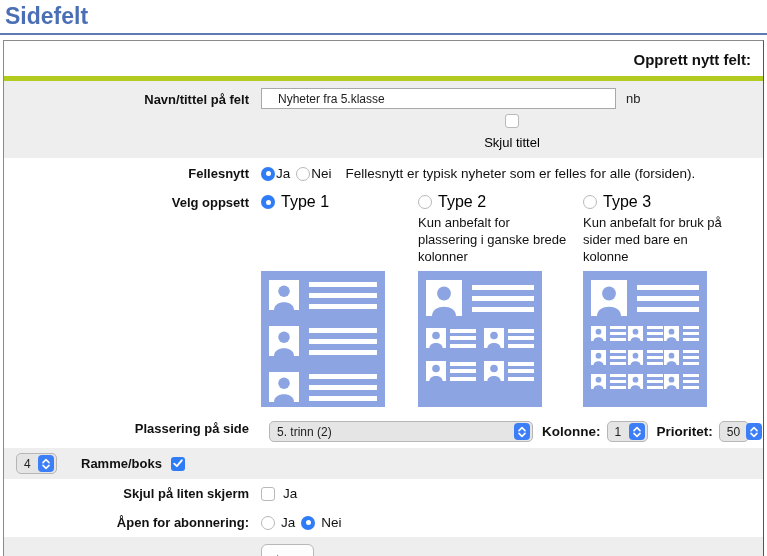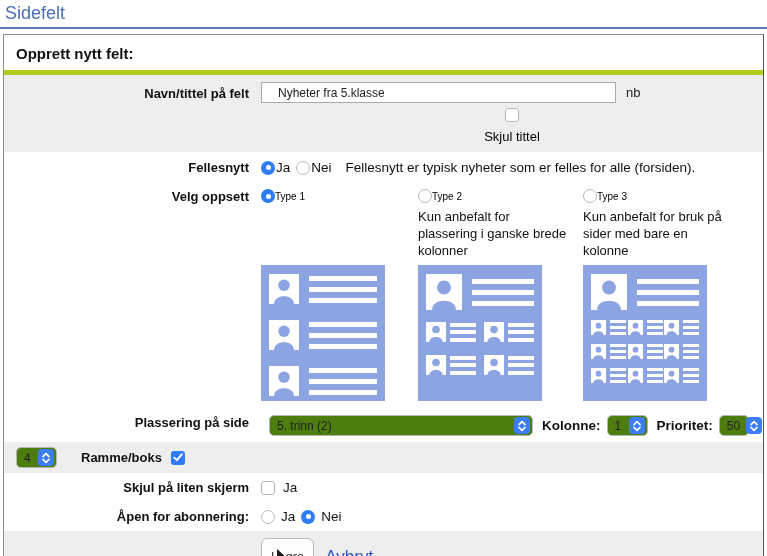--- a/index.html
+++ b/index.html
@@ -1,23 +1,23 @@
 <!DOCTYPE html>
 <html><head>
 <meta charset="utf-8">
 <style>
   * { margin:0; padding:0; box-sizing:border-box; }
   body { background:#fff; font-family:"Liberation Sans","DejaVu Sans",sans-serif; }
   .screen { position:relative; width:767px; height:556px; background:#fff; overflow:hidden; }
 
-  .page-title { color:#4a6fb5; font-size:18px; font-weight:normal; padding:3px 8px 3px 5px; }
+  .page-title { color:#4a6fb5; font-size:23px; font-weight:bold; padding:3px 8px 3px 5px; }
   .title-rule { height:2px; background:#5b7ab8; width:767px; }
 
   .panel { margin:5px 3px 0 3px; border:1px solid #8a8a8a; border-right-color:#555; border-bottom:2px solid #5c6d91; background:#fff; }
-  .panel-header { font-size:15px; font-weight:bold; color:#111; padding:10px 12px 8px 12px; background:#fff; }
+  .panel-header { font-size:15px; font-weight:bold; color:#111; padding:10px 12px 8px 12px; background:#fff;text-align:right; }
   .green-bar { height:5px; background:#b3cb1f; }
 
   .row { display:flex; align-items:flex-start; }
   .row.gray { background:#eeeeee; }
   .row-label { width:245px; flex:none; text-align:right; font-weight:bold; font-size:13px; color:#111; }
   .row-content { padding-left:12px; flex:1; }
 
   
   .row-name { padding:7px 0 8px 0; }
   .row-name .row-label { padding-top:4px; }
@@ -42,21 +42,21 @@
   .checkbox.checked { background:#2f7cf7; border:none; }
 
   .ctrl-line { display:flex; align-items:center; font-size:13.5px; color:#111; }
   .ctrl-line .lbl { margin:0 6px 0 1px; }
   .hint { margin-left:8px; font-size:13.5px; }
 
   
   .types-wrap { display:flex; }
   .type-col { width:165px; flex:none; }
   .type-col.first { width:157px; }
-  .type-radio-line { display:flex; align-items:center; font-size:10px; height:20px; }
+  .type-radio-line { display:flex; align-items:center; gap:6px; font-size:16px; height:20px; }
   .type-desc { font-size:13px; line-height:17px; height:51px; margin-top:2px; color:#111; width:150px; }
 
   .preview { width:124px; height:136px; background:#8ca5e2; padding:9px 8px; margin-top:6px; }
   .p-row { display:flex; margin-bottom:16px; }
   .p-row.hero { margin-bottom:12px; }
   .p-grid2 { display:flex; justify-content:space-between; margin-bottom:13px; }
   .p-grid3 { display:flex; justify-content:space-between; margin-bottom:9px; }
   .person { background:#fff; flex:none; }
   .person svg { display:block; width:100%; height:100%; }
   .s30 { width:30px; height:30px; }
@@ -68,21 +68,21 @@
   .lines .bar + .bar { margin-top:6px; }
   .mini { display:flex; }
   .mini .lines { margin-left:4px; }
   .mini.m2 .lines { width:26px; flex:none; }
   .mini.m2 .bar { height:4px; }
   .mini.m2 .bar + .bar { margin-top:3.5px; }
   .mini.m3 .lines { width:16px; flex:none; }
   .mini.m3 .bar { height:3px; }
   .mini.m3 .bar + .bar { margin-top:3px; }
 
-  .select { display:inline-flex; align-items:center; justify-content:space-between; height:21px; background:#4d7c0f; border:1px solid #b6b6b6; border-radius:5px; font-size:12px; color:#222; padding:0 2px 0 7px; }
+  .select { display:inline-flex; align-items:center; justify-content:space-between; height:21px; background:#e5e5e5; border:1px solid #b6b6b6; border-radius:5px; font-size:12px; color:#222; padding:0 2px 0 7px; }
   .stepper { width:16px; height:17px; border-radius:4px; background:#3b7ef8; display:flex; align-items:center; justify-content:center; margin-left:6px; flex:none; }
   .sel-main { width:264px; }
   .sel-small { width:41px; }
   .inline-lbl { font-size:13.5px; margin:0 6px 0 9px;font-weight:bold; }
   .bold { font-weight:bold; font-size:13px; }
 
   .save-btn { font-family:inherit; font-size:13px; color:#333; background:#fdfdfd; border:1px solid #b8b8b8; border-radius:6px; padding:10px 9px; }
   .cancel-link { font-size:17px; color:#2853c4; text-decoration:underline; margin-left:11px; }
   .cursor-icon { position:absolute; left:271px; top:16px; z-index:3; }
 </style>

